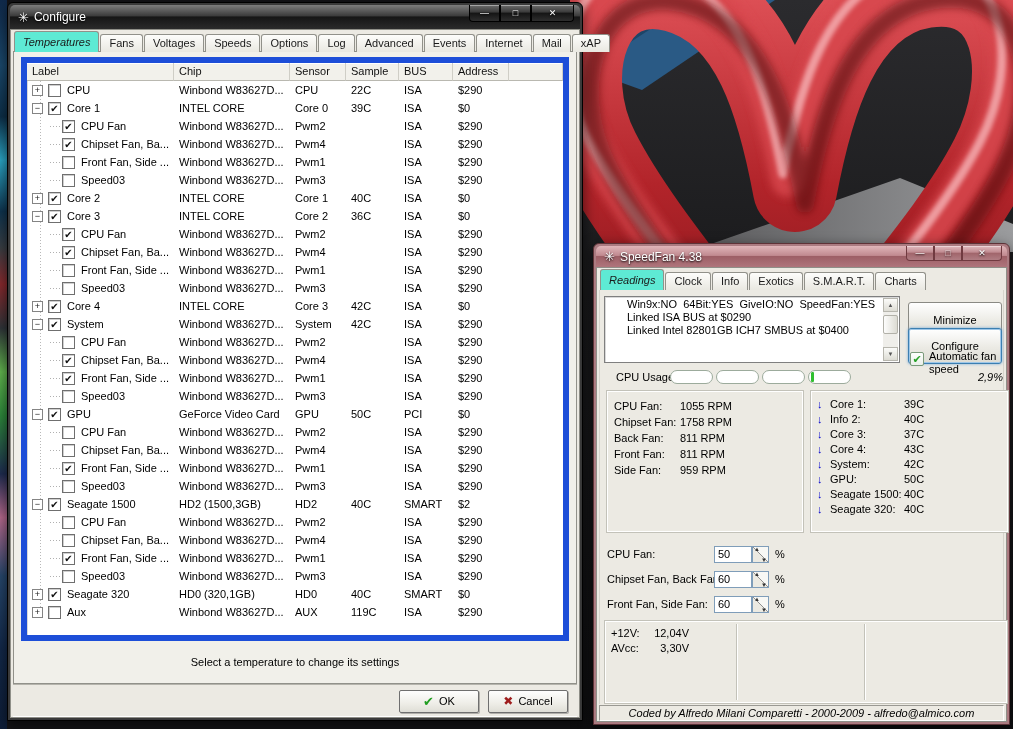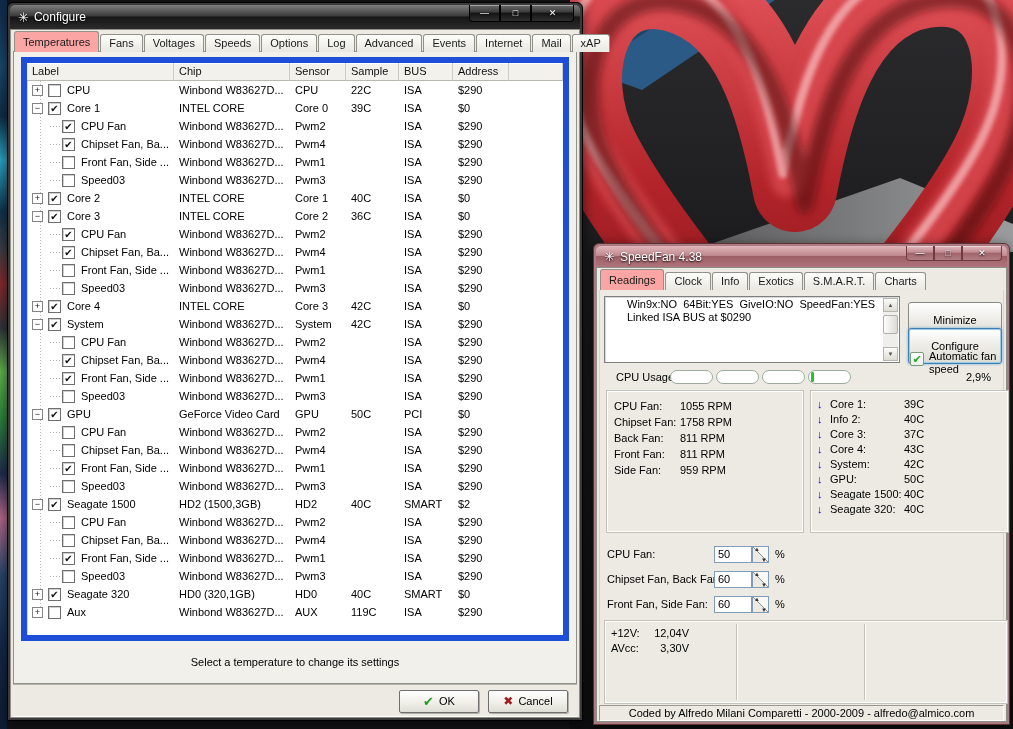--- a/index.html
+++ b/index.html
@@ -39,21 +39,21 @@
   .capbtn.dim{color:#e9d4d6;}
 
   .winbody{background:#eceae3;height:calc(100% - 24px);display:flex;flex-direction:column;
     border:1px solid #8f8f88;}
   .win-speedfan .winbody{height:calc(100% - 21px);}
 
   
   .tabbar{display:flex;align-items:flex-end;height:22px;padding:2px 2px 0 3px;position:relative;z-index:2;}
   .tab{height:18px;line-height:17px;padding:0 8px;margin-right:1px;background:linear-gradient(#fdfdfb,#e9e8e1);
     border:1px solid #91918a;border-bottom:none;border-radius:3px 3px 0 0;color:#1a1a1a;}
-  .tab.active{height:21px;line-height:20px;background:#fca5a5;position:relative;z-index:3;margin-top:-3px;}
+  .tab.active{height:21px;line-height:20px;background:#5eead4;position:relative;z-index:3;margin-top:-3px;font-style:italic;}
 
   
   .tabpage{flex:1;margin:0 2px;border:1px solid #91918a;background:#f1f0ea;margin-top:-1px;
     display:flex;flex-direction:column;overflow:hidden;}
   .listwrap{margin:5px 7px 0 7px;height:584px;background:#fff;border:6px solid #1d4ed8;
     box-shadow:inset 1px 1px 0 #d8d8d8;overflow:hidden;position:relative;}
   .lheader{display:grid;grid-template-columns:147px 116px 56px 53px 54px 56px 1fr;height:18px;}
   .lheader > div{background:#f2f1eb;border-right:1px solid #cfcec6;border-bottom:1px solid #b9b8b0;
     box-shadow:inset 0 1px 0 #fff;padding:2px 0 0 5px;color:#111;}
   .rows{position:relative;}
@@ -97,21 +97,21 @@
   .sidebtn.focus{border:1px solid #3c7fb1;box-shadow:0 0 0 1px #9ec7e8 inset,0 0 3px #74a9d8;}
   .autofan{position:absolute;left:310px;top:60px;display:flex;gap:5px;align-items:flex-start;width:100px;}
   .xcheck{width:14px;height:14px;flex:none;border:1px solid #7a9a7a;border-radius:2px;background:linear-gradient(#fefefe,#e9efe9);
     color:#28a228;font-size:11px;line-height:13px;text-align:center;font-weight:bold;margin-top:2px;}
   .autofan span.lbl{width:72px;line-height:13px;}
 
   .cpurow{position:absolute;left:8px;top:80px;width:395px;height:15px;}
   .cpurow .cl{position:absolute;left:8px;top:1px;}
   .pbar{position:absolute;top:0;width:43px;height:14px;border:1px solid #9cab9c;border-radius:7px;background:#fff;overflow:hidden;}
   .pbar i{display:block;height:10px;margin:1px 0 0 2px;background:#2fbf2f;border-radius:1px;}
-  .cpuval{position:absolute;right:12px;top:1px;width:46px;text-align:right;}
+  .cpuval{position:absolute;right:0;top:1px;width:46px;text-align:right;font-style:italic;}
 
   .gbox{position:absolute;border:1px solid #c3c2b9;box-shadow:inset 1px 1px 0 #fff, inset -1px -1px 0 #fff;background:#eceae3;}
   .fansbox{left:6px;top:100px;width:198px;height:143px;padding:7px 0 0 7px;}
   .fansbox .r{display:flex;height:16px;align-items:center;}
   .fansbox .n{width:66px;flex:none;}
   .tempsbox{left:210px;top:100px;width:199px;height:143px;padding:6px 0 0 6px;}
   .tempsbox .r{display:flex;height:15px;align-items:center;}
   .tempsbox .ar{width:13px;flex:none;color:#0000cd;font-weight:bold;font-size:11px;}
   .tempsbox .n{min-width:74px;flex:none;}
 
@@ -125,21 +125,21 @@
   .spin .sd{position:absolute;right:1px;bottom:-1px;font-size:6px;color:#333;}
   .speedrow .u{position:absolute;left:168px;}
 
   .voltbox{left:4px;top:330px;width:404px;height:84px;padding:5px 0 0 6px;}
   .voltbox .vd{position:absolute;top:3px;bottom:3px;width:1px;background:#c3c2b9;box-shadow:1px 0 0 #fff;}
   .voltbox .r{display:flex;height:15px;align-items:center;}
   .voltbox .n{width:36px;flex:none;}
   .voltbox .v{width:42px;text-align:right;}
 
   .statusbar{height:16px;margin:1px 2px 0 2px;background:#eceae3;border:1px solid;
-    border-color:#9a9993 #fdfdfb #fdfdfb #9a9993;text-align:center;line-height:14px;}
+    border-color:#9a9993 #fdfdfb #fdfdfb #9a9993;text-align:center;line-height:14px;font-style:italic;}
 </style>
 </head>
 <body>
 
 <div class="screen">
 
   <svg class="wallpaper" viewBox="0 0 443 729" width="443" height="729" aria-hidden="true">
     <defs>
       <linearGradient id="bgg" x1="0" y1="0" x2="0" y2="1">
         <stop offset="0" stop-color="#2b2b2e"></stop>
@@ -638,20 +638,21 @@
           <div class="tab">Exotics</div>
           <div class="tab">S.M.A.R.T.</div>
           <div class="tab">Charts</div>
         </div>
       <div class="sf-content">
 
         <div class="logbox">
           <div>
               <p>Win9x:NO  64Bit:YES  GiveIO:NO  SpeedFan:YES</p>
               <p>Linked ISA BUS at $0290</p>
+              <p>Linked Intel 82801GB ICH7 SMBUS at $0400</p>
             </div>
           <div class="sbar">
             <div class="sbtn up"><span>▲</span></div>
             <div class="sthumb"></div>
             <div class="sbtn dn"><span>▼</span></div>
           </div>
         </div>
 
         <div class="sidebtn" style="top:12px;">
           <span>Minimize</span>

